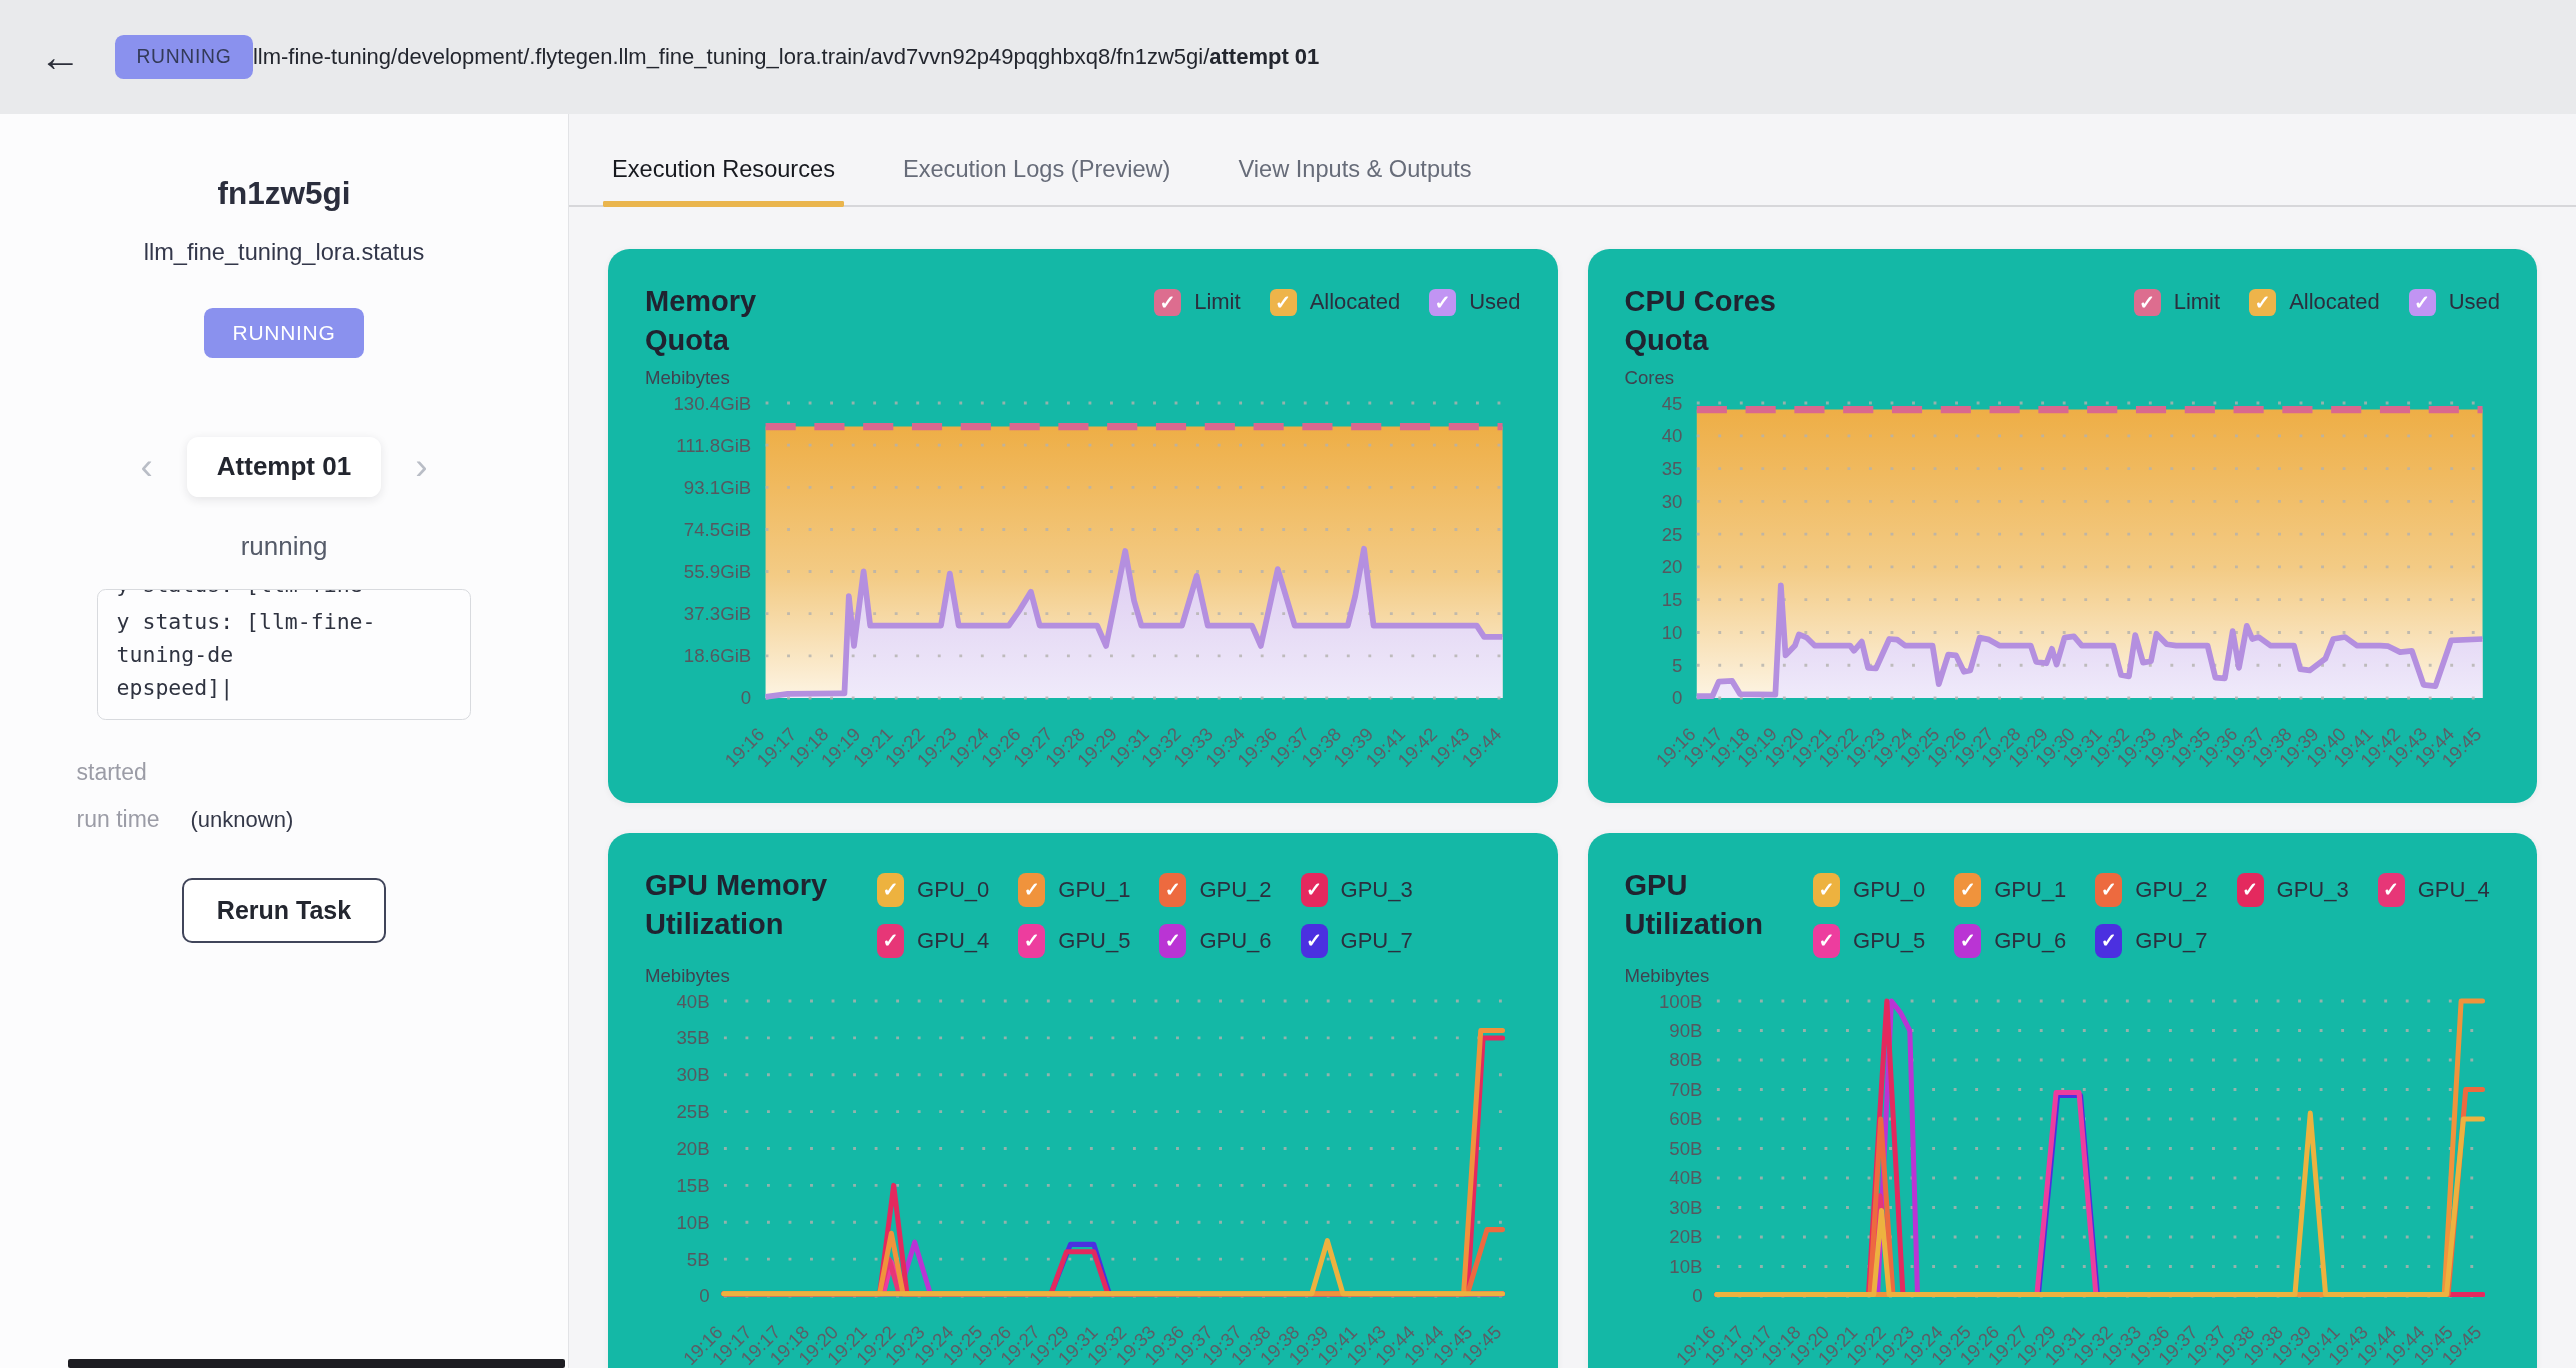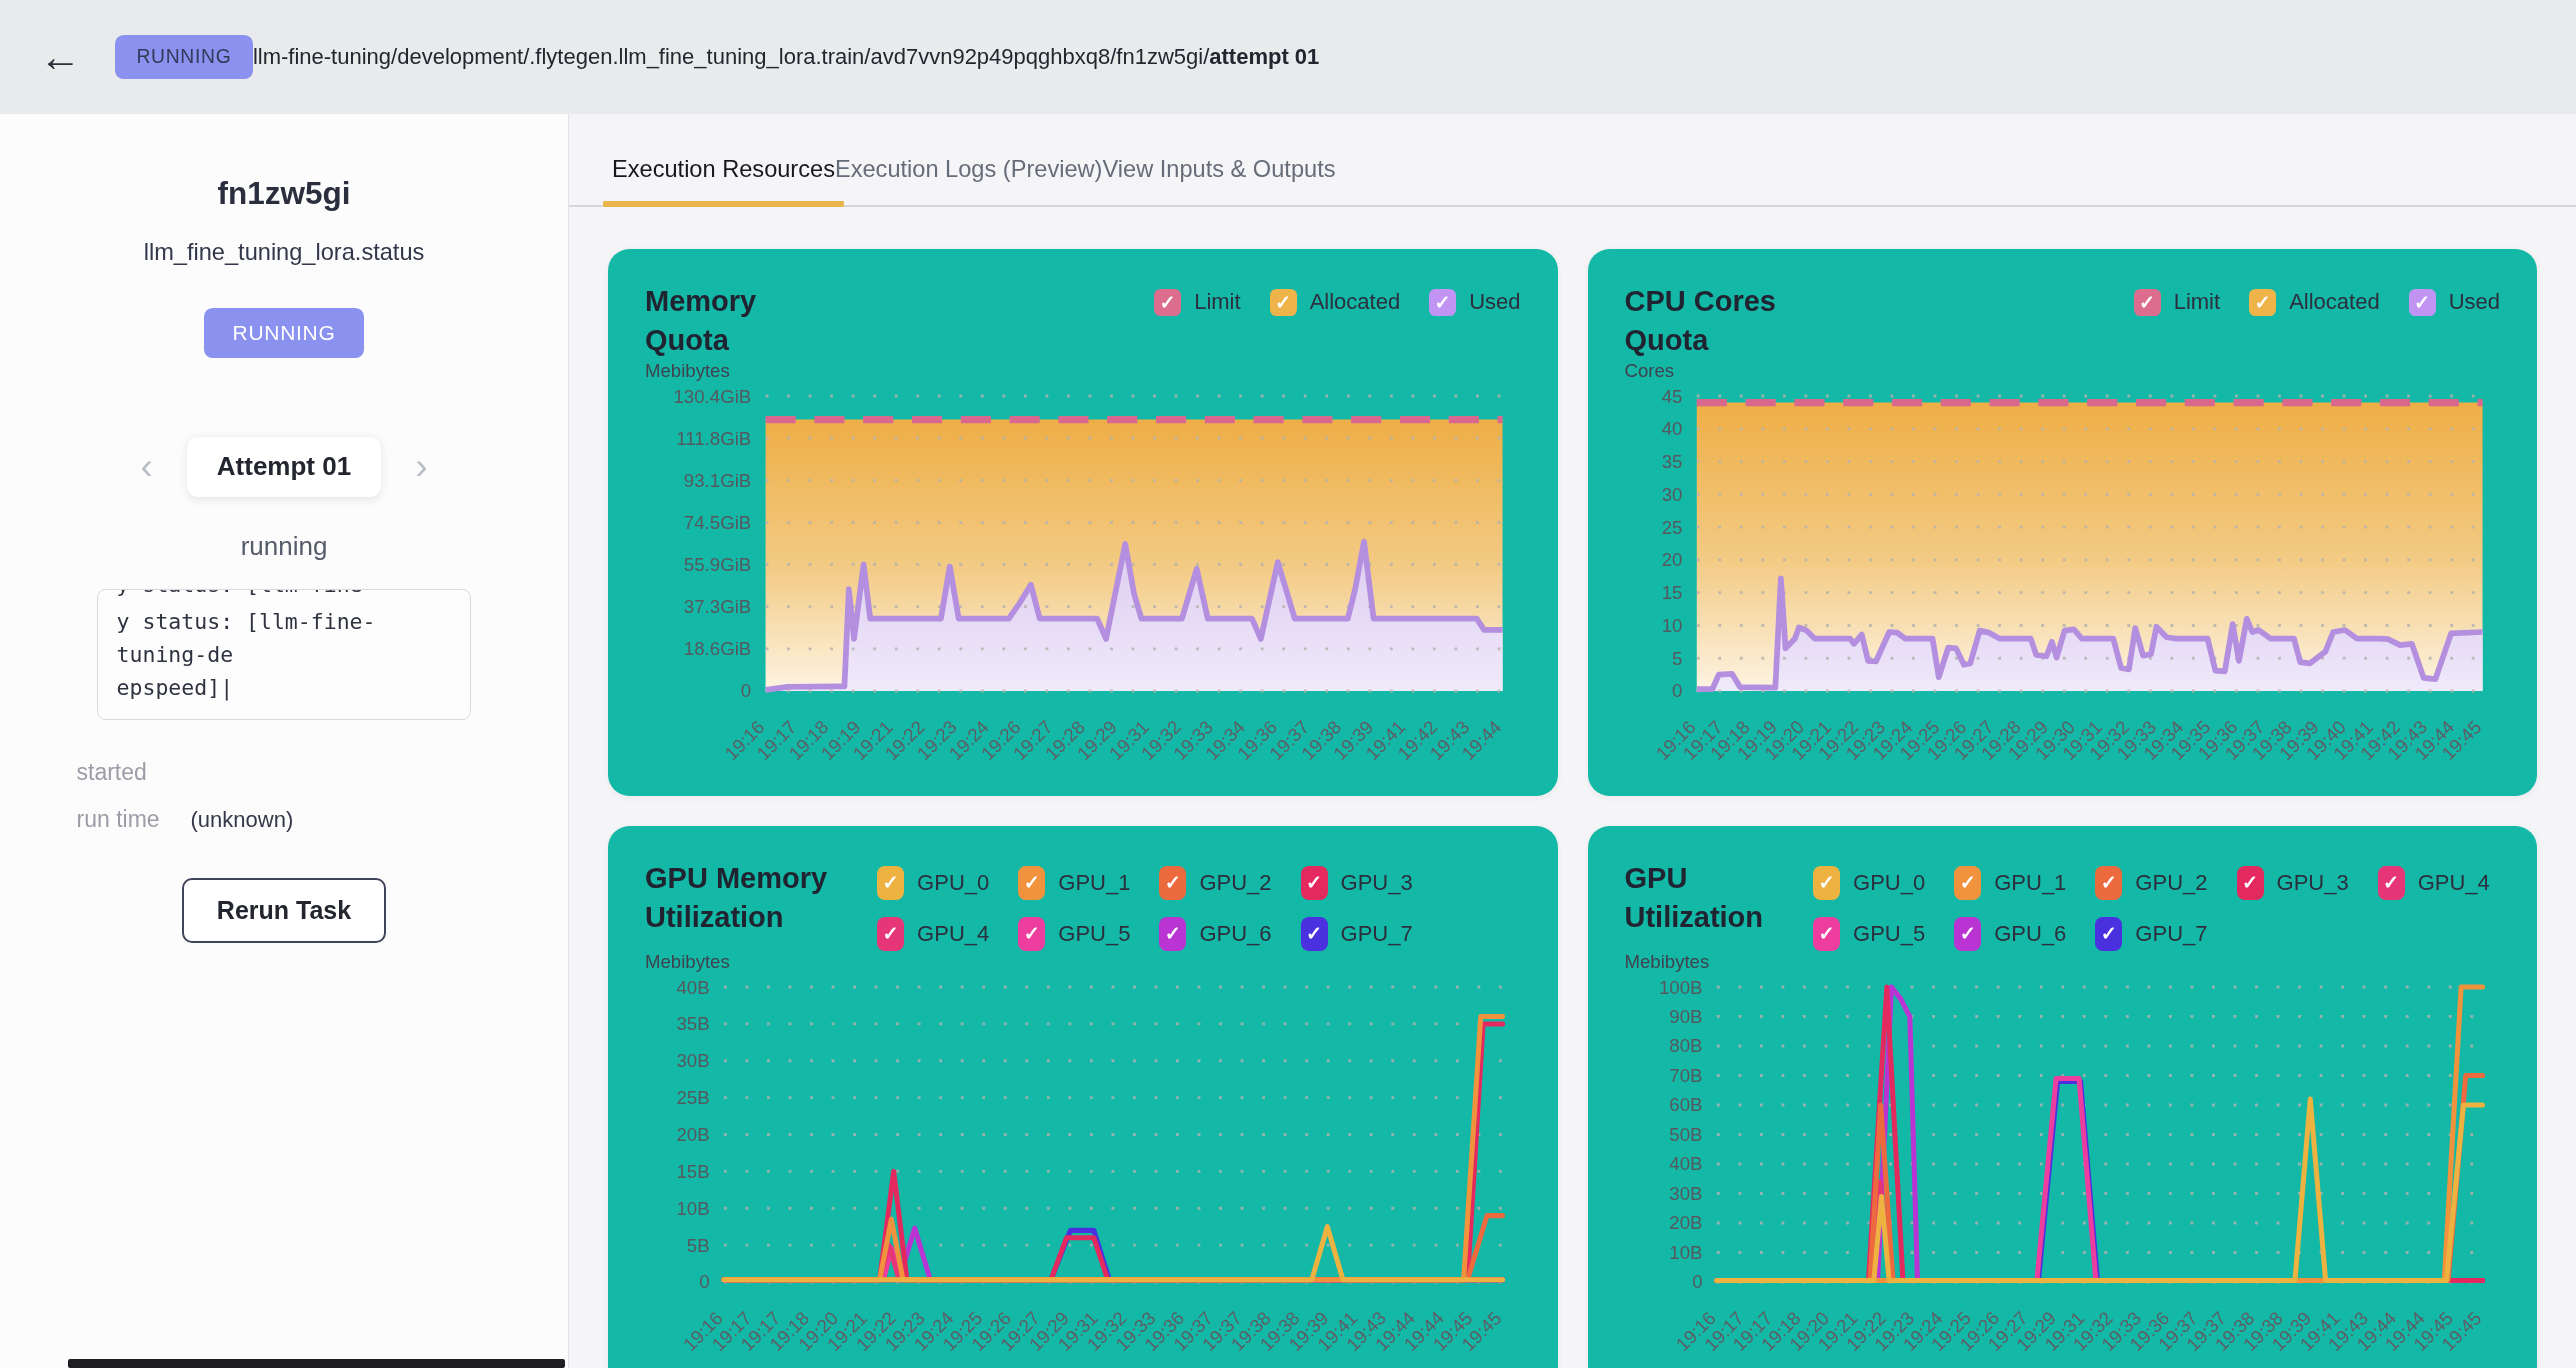--- a/index.html
+++ b/index.html
@@ -35,39 +35,39 @@
   .meta { margin:37px auto 0; width:415px; text-align:left; }
   .meta-row { display:flex; margin-top:18.6px; }
   .meta-label { width:114px; flex:0 0 auto; font-size:23px; color:#9b9ca6; padding-top:2.1px; }
   .meta-value { flex:1; font-size:22px; color:#343848; line-height:1.45; }
   .rerun-btn { margin-top:42px; display:inline-block; background:#ffffff; border:2.1px solid #40455a;
                border-radius:10px; padding:15.7px 33px; font-size:25px; font-weight:700; color:#23262f; cursor:pointer; }
   .hscrollbar { position:absolute; bottom:0; left:68px; width:497px; height:8.6px; background:#1d1d22; border-radius:2.1px; }
 
   
   .main { flex:1; background:#f5f5f7; min-width:0; overflow:hidden; }
-  .tabs { display:flex; padding:42px 0 0 43px; border-bottom:2.1px solid #d7d7da; }
+  .tabs { display:flex; gap:68px; padding:42px 0 0 43px; border-bottom:2.1px solid #d7d7da; }
   .tab { font-size:23.6px; color:#676c79; padding-bottom:21.5px; position:relative; cursor:pointer; }
   .tab.active { color:#17191f; font-weight:500; }
   .tab.active::after { content:""; position:absolute; left:-8.6px; right:-8.6px; bottom:-2.1px; height:5.7px;
                        background:#eab54d; border-radius:1.4px; }
   .cards { display:grid; grid-template-columns:1fr 1fr; gap:30px; padding:42px 39px 29px; }
   .card { background:#14b8a6; border-radius:21.5px; padding:33px 37px 18.6px; box-shadow:0 1.4px 7.2px rgba(31,35,41,.05); }
   .card-head { display:flex; }
   .card-title { font-size:29px; font-weight:700; color:#202330; line-height:1.35; flex:0 0 auto; }
   .legend { flex:1; display:flex; flex-direction:column; gap:17px; padding-top:7.2px; }
   .legend-row { display:flex; gap:29px; }
   .legend.align-end .legend-row { justify-content:flex-end; }
   .legend.align-start { padding-left:50px; }
   .legend-item { display:flex; align-items:center; gap:13px; cursor:pointer; }
   .checkbox { width:27px; height:27px; border-radius:6.4px; display:flex; align-items:center; justify-content:center;
               color:#ffffff; font-size:19.3px; font-weight:700; flex:0 0 auto; }
   .checkbox.tall { width:27px; height:34px; border-radius:7.9px; }
   .legend-label { font-size:22px; color:#2b2f3e; }
-  .unit-label { font-size:18.6px; color:#3f4350; margin-top:0; }
+  .unit-label { font-size:18.6px; color:#3f4350; margin-top:7px; }
   svg.chart { display:block; width:100%; margin-top:4.3px; }
   svg.chart text { font-family:"Liberation Sans", sans-serif; }
 </style>
 </head>
 <body>
 
 <div id="app">
 
   <div class="topbar">
     <span class="back-arrow">←</span>

